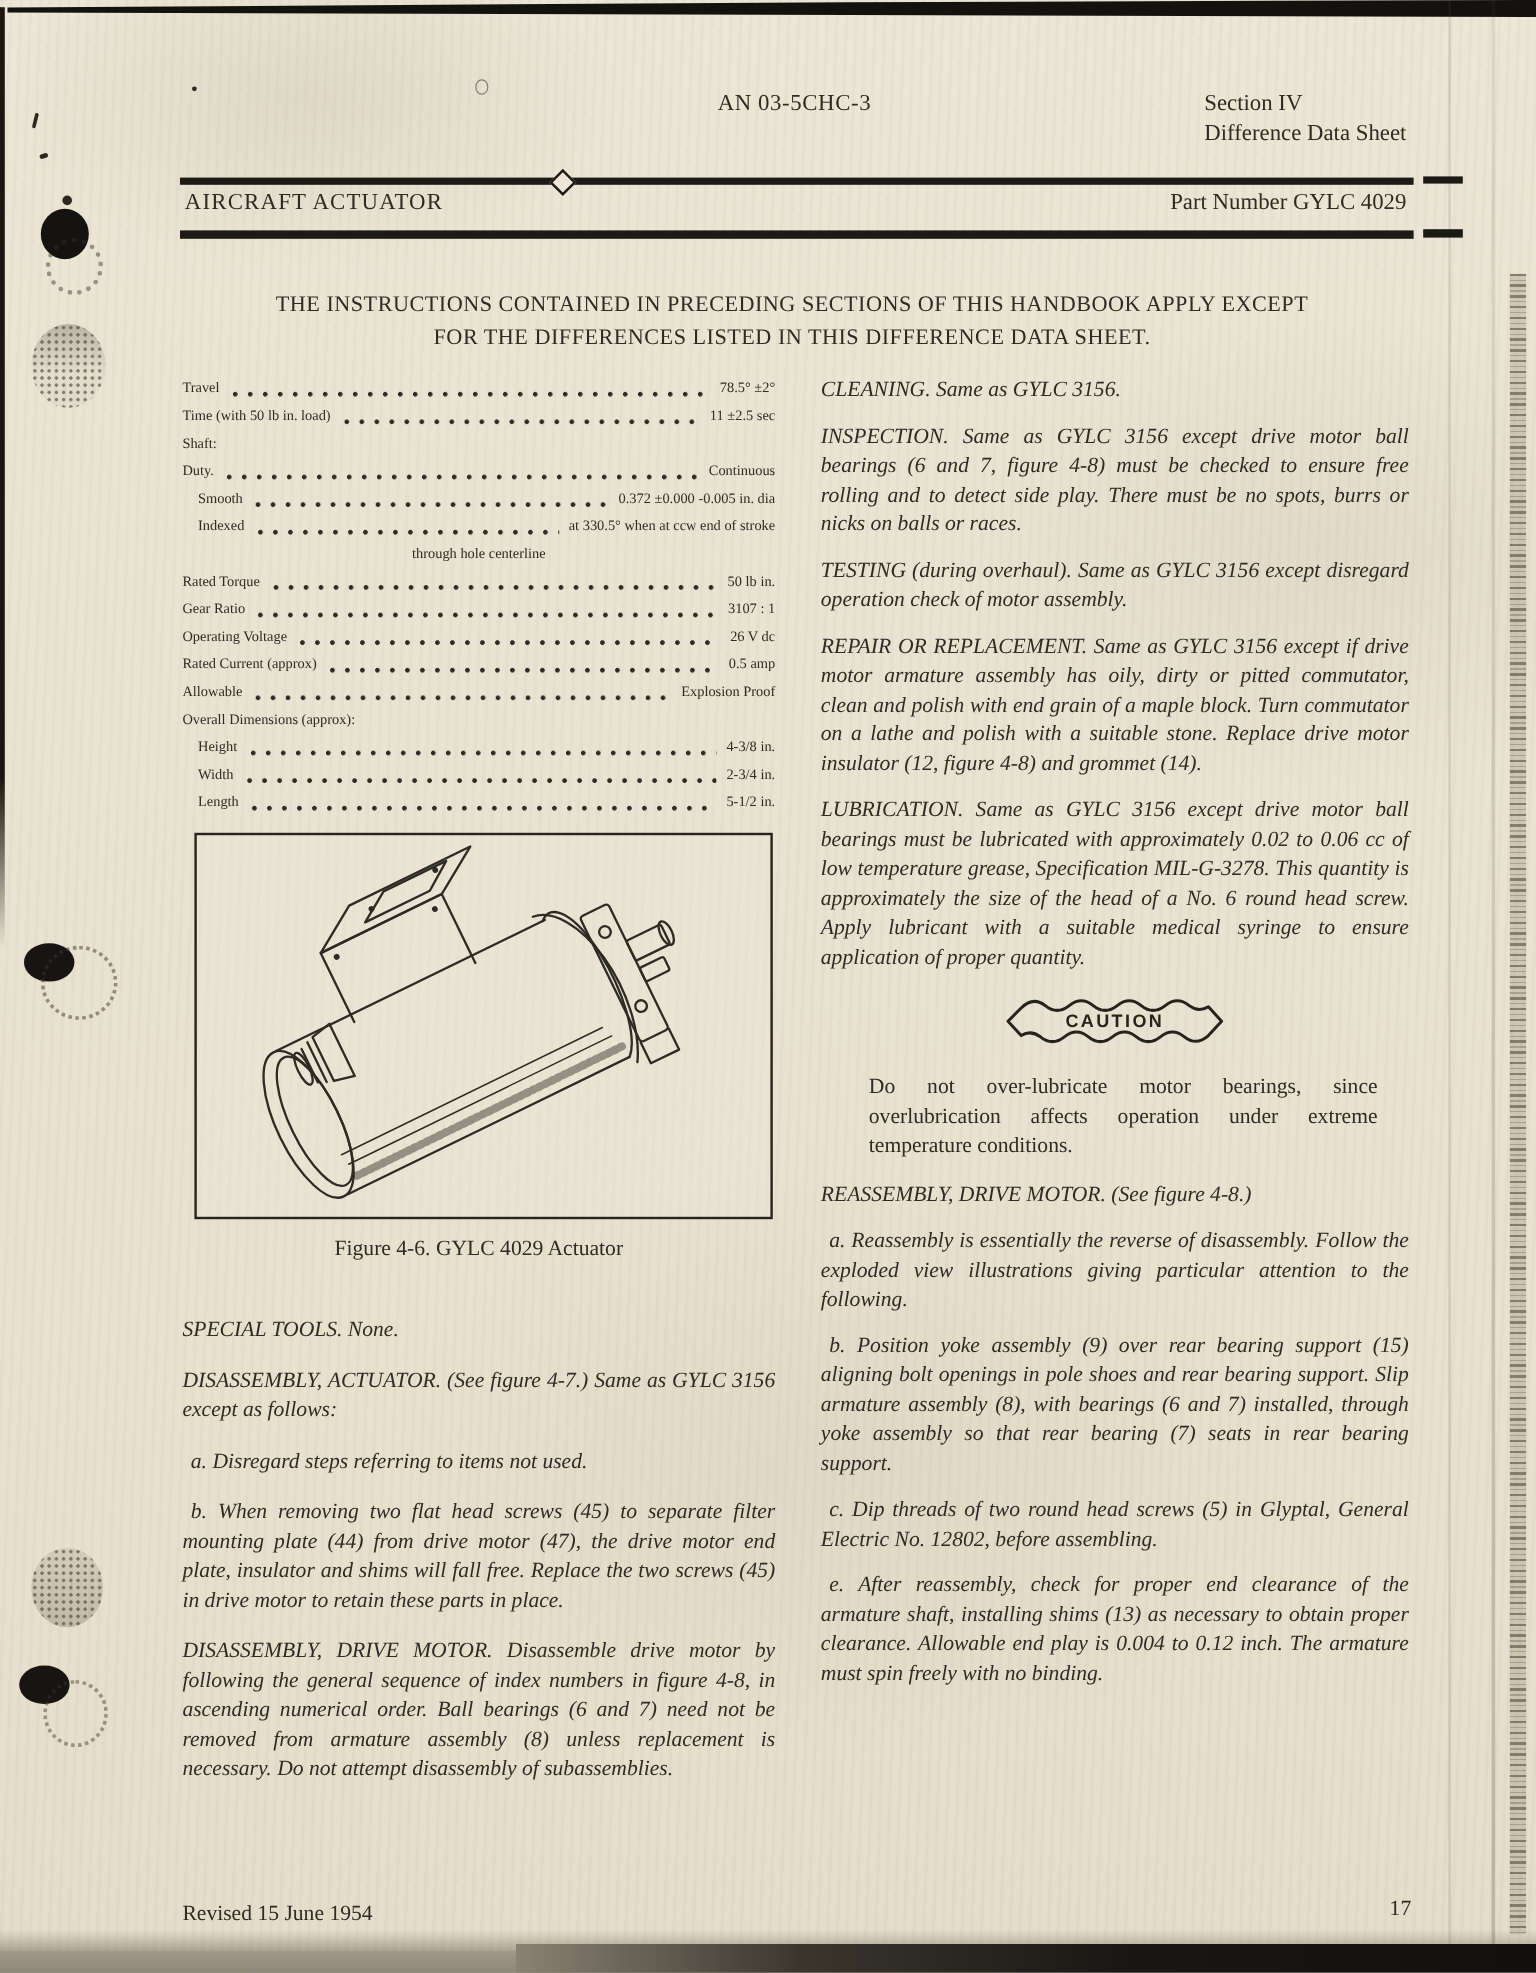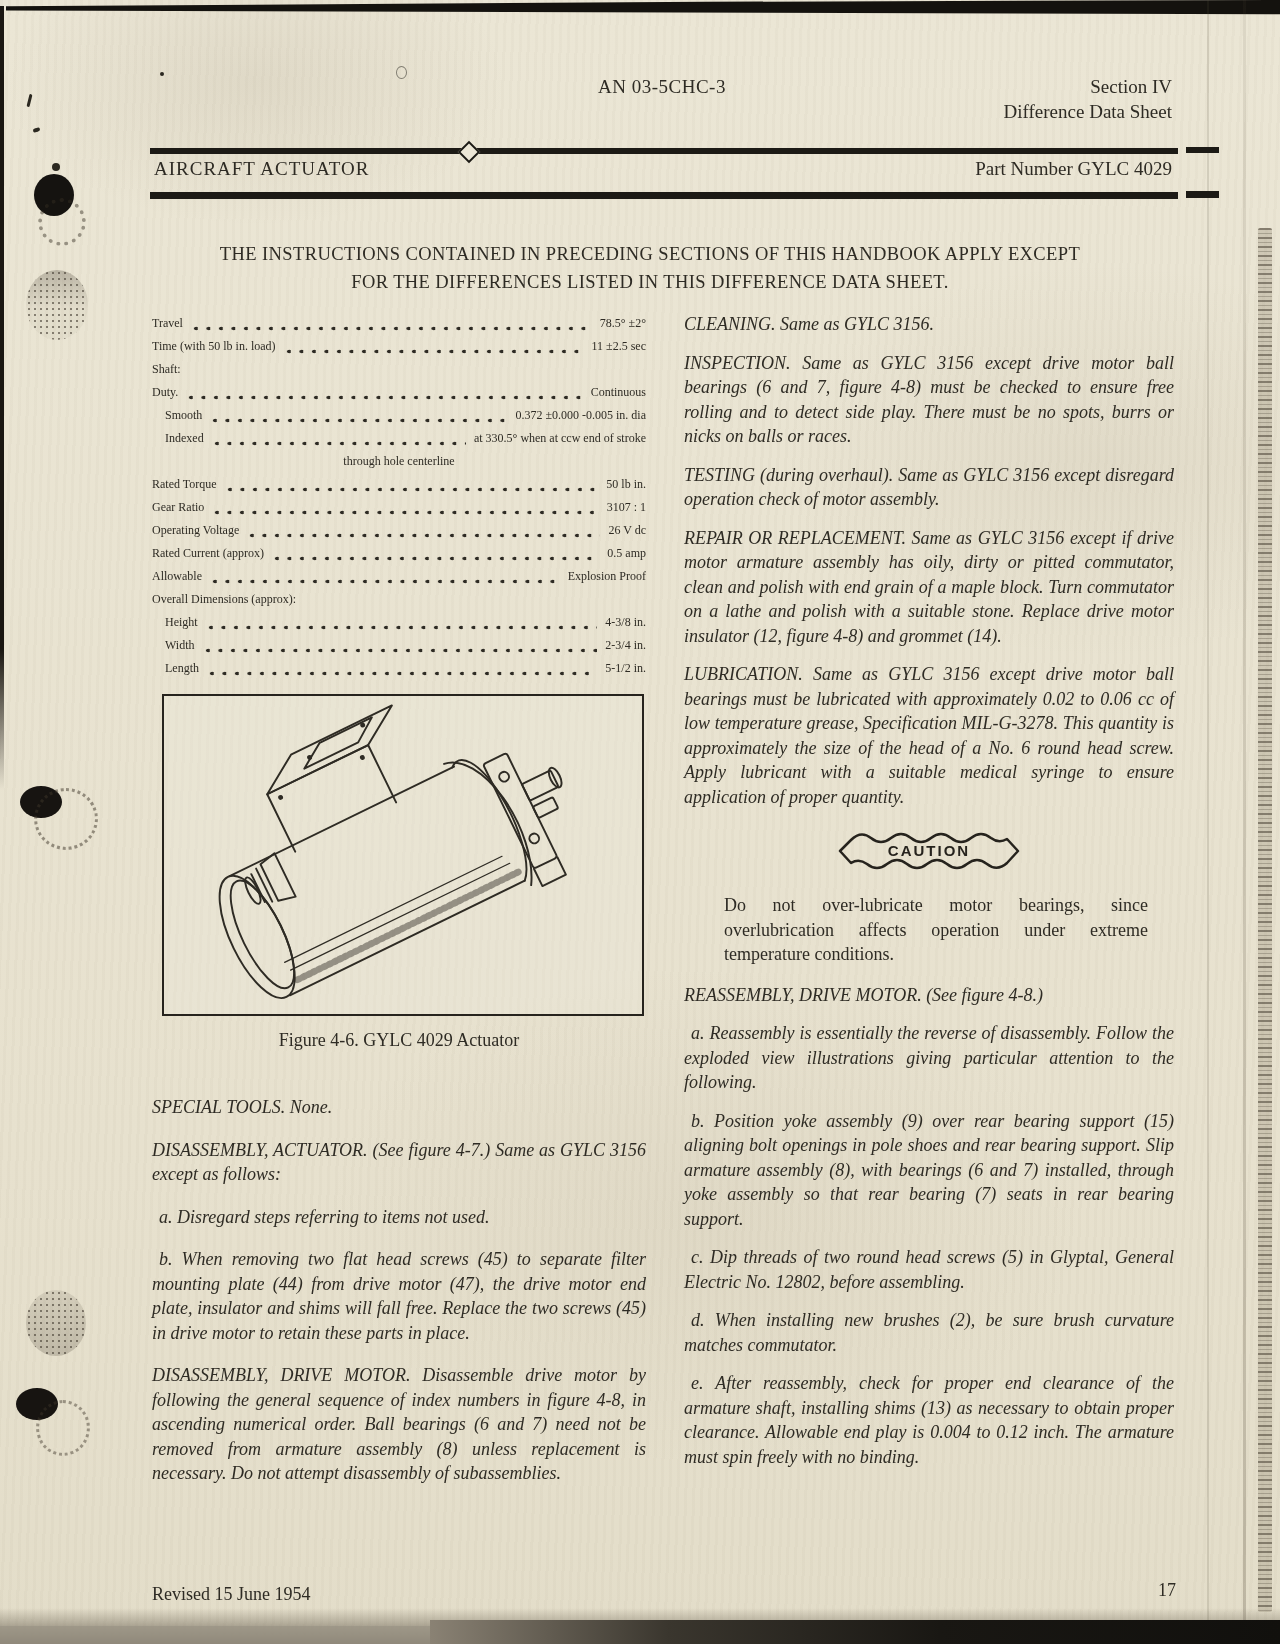--- a/index.html
+++ b/index.html
@@ -54,24 +54,24 @@
   
   .rule{position:absolute;background:#1c1a15;}
   .rule1{left:150px;top:148px;width:1028px;height:6px;}
   .rule1b{left:1186px;top:147px;width:33px;height:6px;}
   .rule2{left:150px;top:192px;width:1028px;height:7px;}
   .rule2b{left:1186px;top:191px;width:33px;height:7px;}
   .notch{position:absolute;left:461px;top:144px;width:12px;height:12px;background:#ece7d6;
     border:2px solid #1c1a15;transform:rotate(45deg);}
   
   .hdr-doc{position:absolute;left:152px;top:76px;width:1020px;text-align:center;font-size:19px;letter-spacing:.5px;}
-  .hdr-sec{position:absolute;right:108px;top:74px;text-align:right;font-size:19px;line-height:25px;}
+  .hdr-sec{position:absolute;right:108px;top:74px;font-size:19px;line-height:25px;}
   .hdr-left{position:absolute;left:154px;top:158px;font-size:19px;letter-spacing:1px;}
   .hdr-right{position:absolute;right:108px;top:158px;font-size:19px;}
-  .notice{position:absolute;left:120px;top:240px;width:1060px;text-align:center;font-size:18.5px;line-height:28px;letter-spacing:.4px;}
+  .notice{position:absolute;left:130px;top:240px;width:1060px;text-align:center;font-size:18.5px;line-height:28px;letter-spacing:.4px;}
   
   .colL{position:absolute;left:152px;top:312px;width:494px;}
   .colR{position:absolute;left:684px;top:312px;width:490px;}
   .tbl-title{text-align:center;font-size:18px;letter-spacing:1.2px;margin:0 0 13px;}
   .trow{display:flex;align-items:baseline;font-size:12px;line-height:23px;white-space:nowrap;}
   .trow .tl,.trow .tv{white-space:nowrap;}
   .dots{flex:1 1 auto;min-width:16px;height:7px;margin:0 8px 3px;align-self:flex-end;
     background-image:radial-gradient(circle at 5px 3.5px, #2e2b24 1.7px, transparent 2.1px);
     background-size:12.5px 7px;background-repeat:repeat-x;}
   .trow.plain{display:block;}
@@ -274,20 +274,19 @@
         <path fill="none" stroke="#26231d" stroke-width="2.5" stroke-linejoin="round" d="M22,17 Q32,7 42,15 Q52,23 62,15 Q72,7 82,15 Q92,23 102,15 Q112,7 122,15 Q132,23 142,15 Q152,7 162,15 Q170,21 178,16 L189,28 L178,40 Q168,49 158,41 Q148,33 138,41 Q128,49 118,41 Q108,33 98,41 Q88,49 78,41 Q68,33 58,41 Q48,49 38,41 Q30,35 22,40 L11,28 Z"></path>
         <text x="100" y="33" text-anchor="middle" class="caution-label">CAUTION</text>
       </svg>
     </div>
     <p class="caution-body">Do not over-lubricate motor bearings, since overlubrication affects operation under extreme temperature conditions.</p>
 
     <p class="par mt-md">REASSEMBLY, DRIVE MOTOR.  (See figure 4-8.)</p>
     <p class="par item">a.  Reassembly is essentially the reverse of disassembly.  Follow the exploded view illustrations giving particular attention to the following.</p>
     <p class="par item">b.  Position yoke assembly (9) over rear bearing support (15) aligning bolt openings in pole shoes and rear bearing support.  Slip armature assembly (8), with bearings (6 and 7) installed, through yoke assembly so that rear bearing (7) seats in rear bearing support.</p>
     <p class="par item">c.  Dip threads of two round head screws (5) in Glyptal, General Electric No. 12802, before assembling.</p>
-    <p class="par item">d.  When installing new brushes (2), be sure brush curvature matches commutator.</p>
     <p class="par item">e.  After reassembly, check for proper end clearance of the armature shaft, installing shims (13) as necessary to obtain proper clearance.  Allowable end play is 0.004 to 0.12 inch.  The armature must spin freely with no binding.</p>
   </div>
 
   <div class="foot-left">Revised 15 June 1954</div>
   <div class="foot-right">17</div>
 
 </div>
 
 </body></html>

